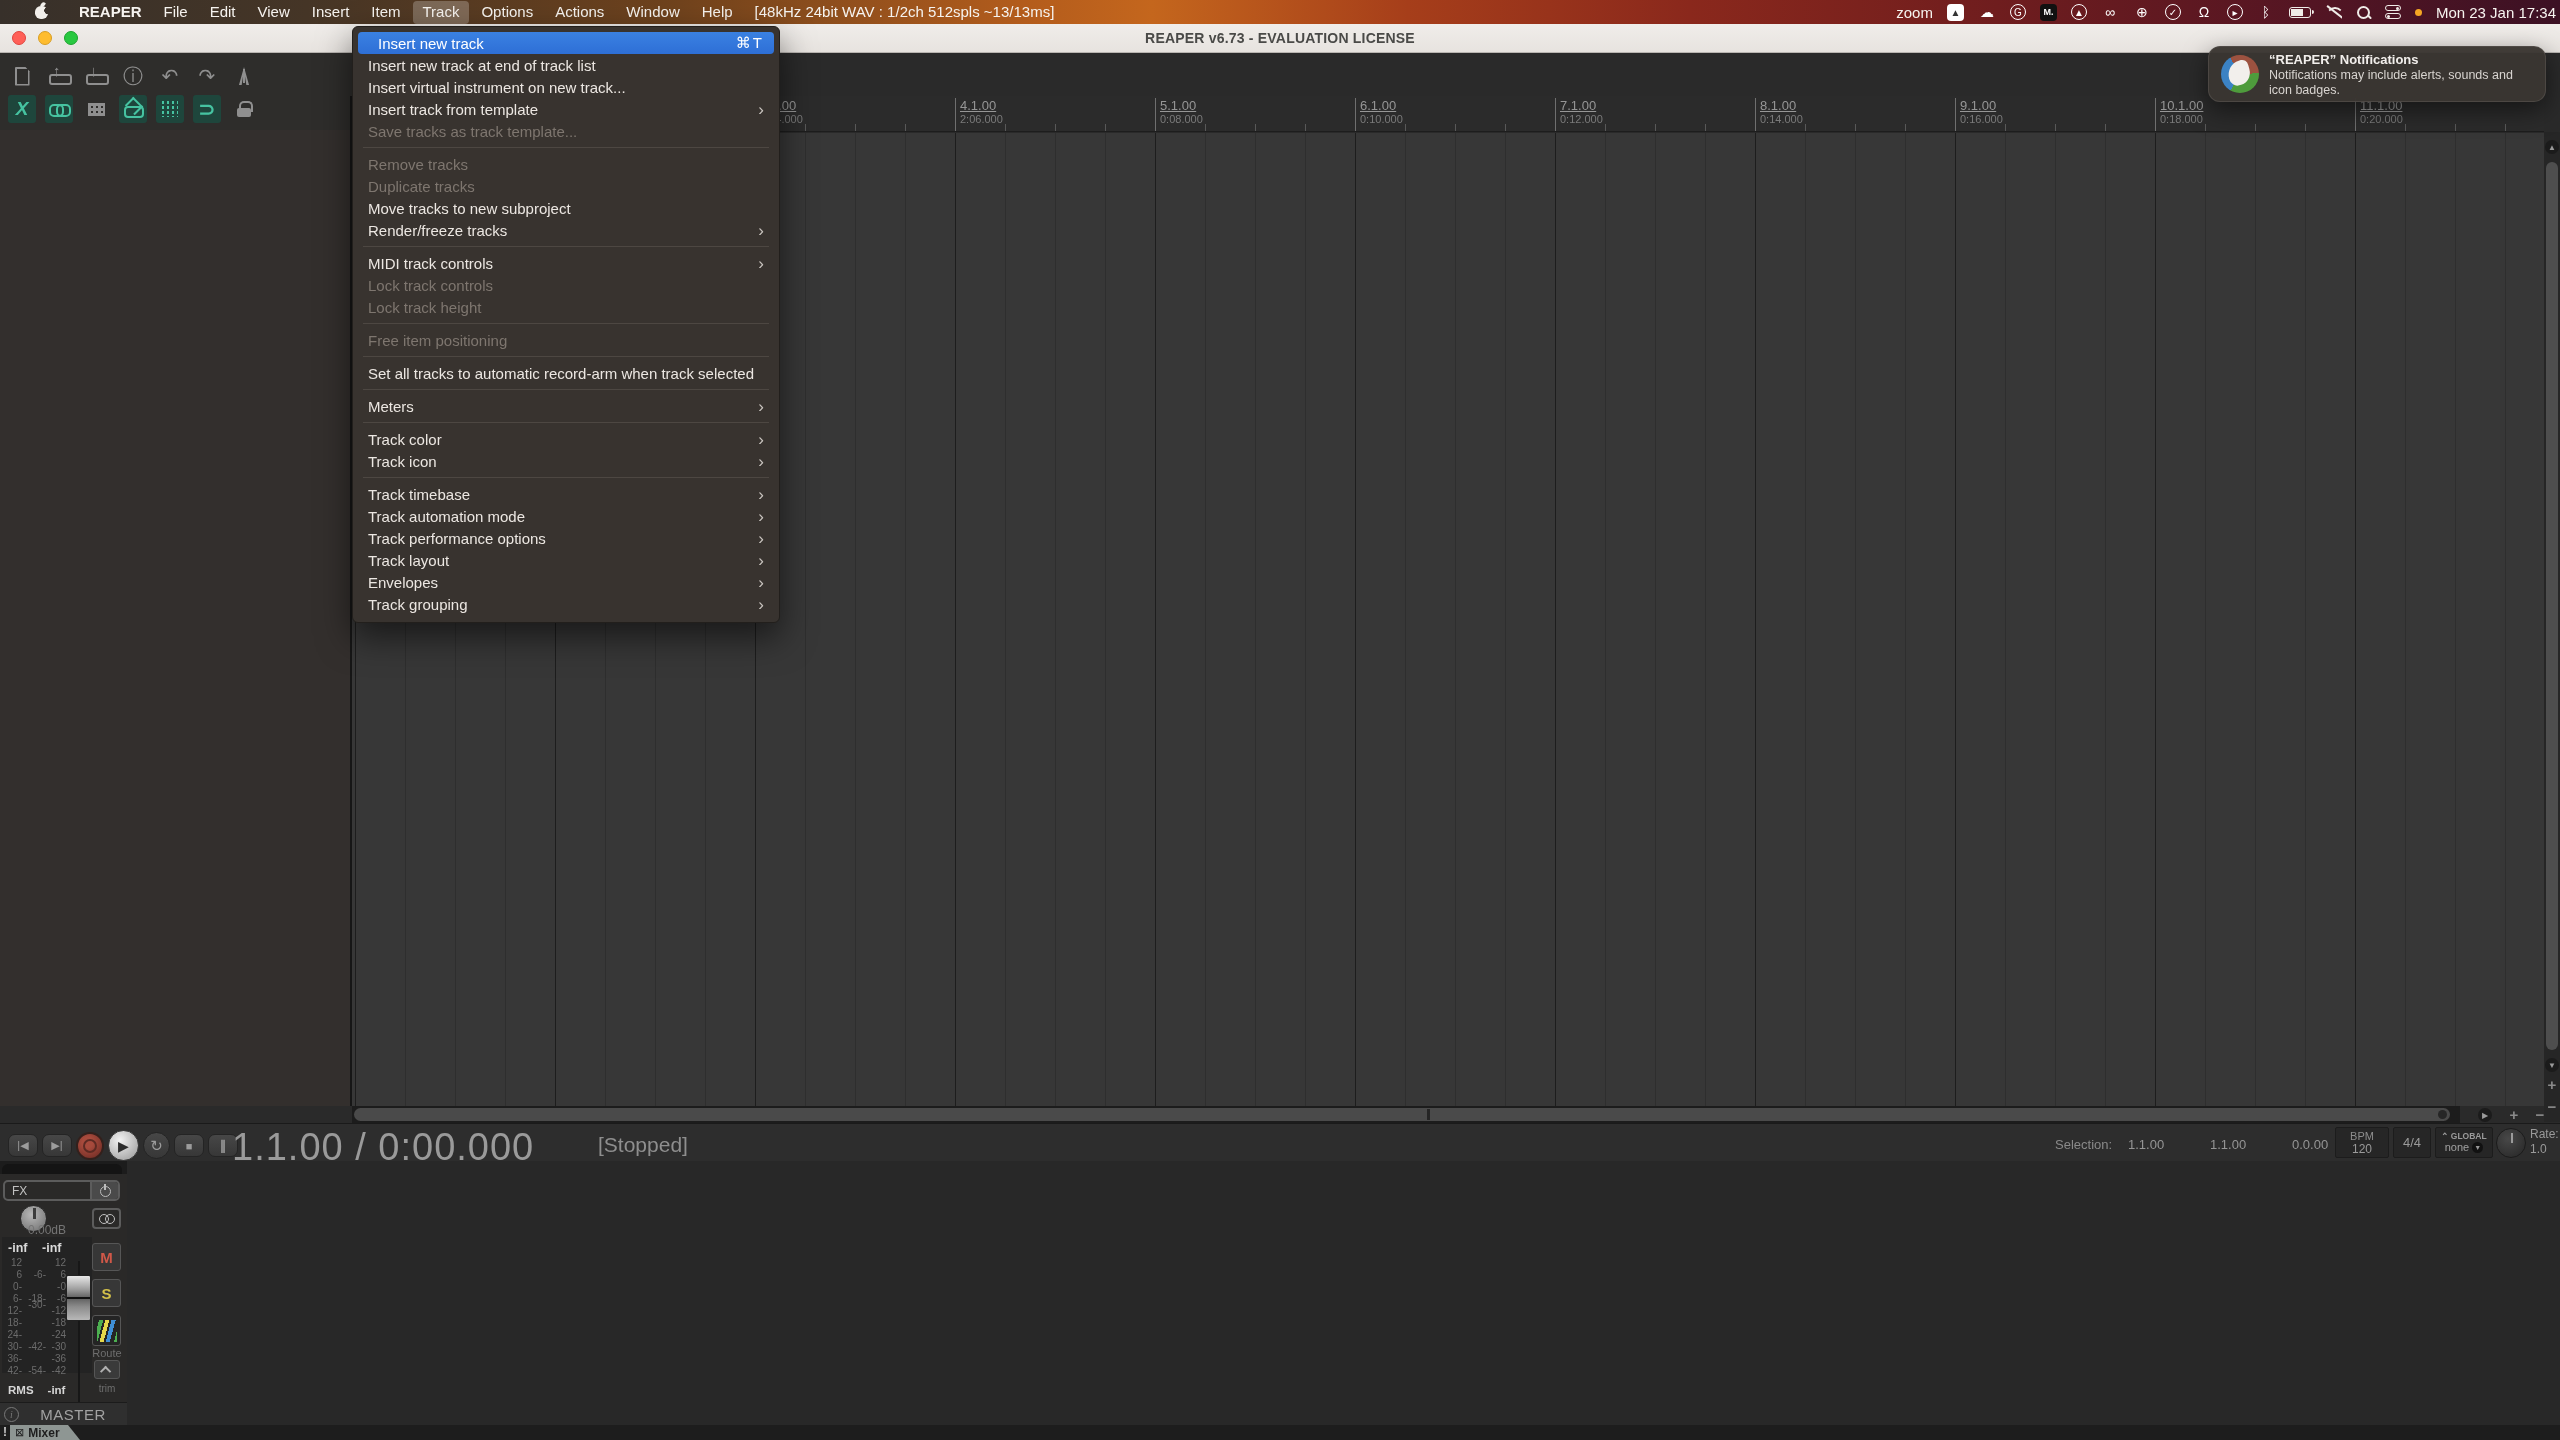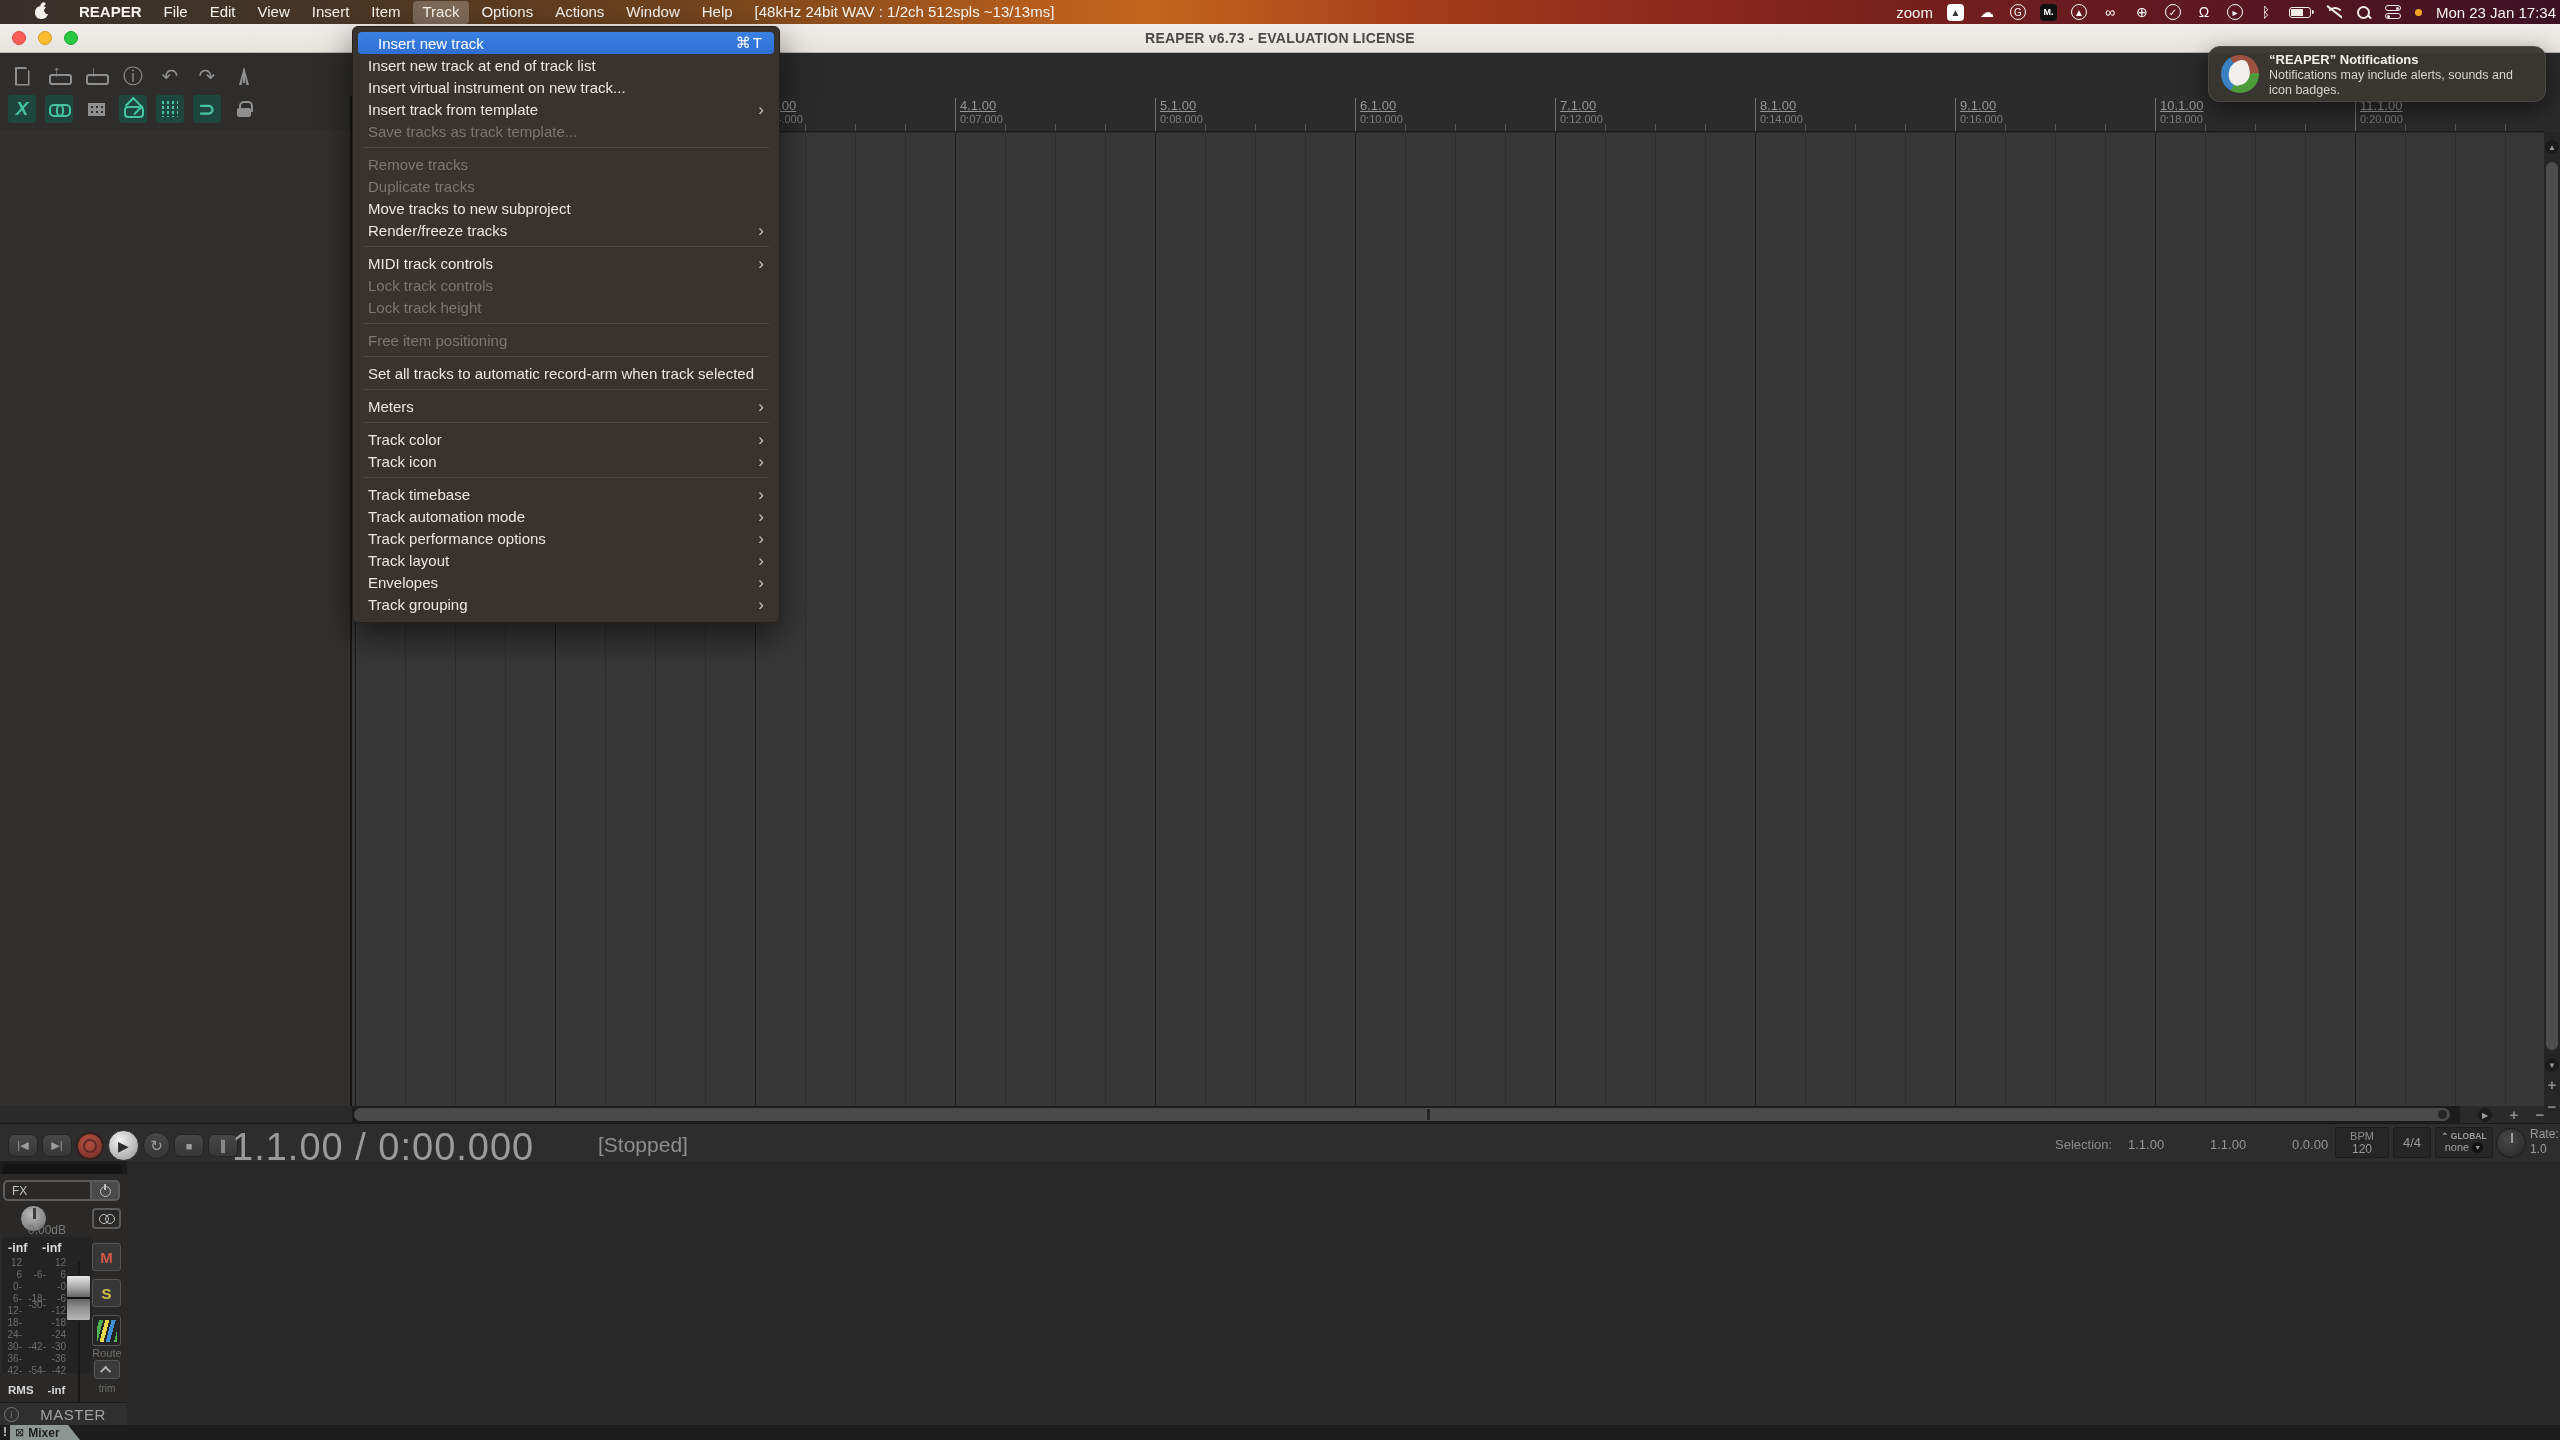--- a/index.html
+++ b/index.html
@@ -375,21 +375,21 @@
     <div class="rmark" style="left:203px">
         <span class="rbar">2.1.00</span>
         <span class="rtime">0:02.000</span>
       </div>
     <div class="rmark" style="left:403px">
         <span class="rbar">3.1.00</span>
         <span class="rtime">0:04.000</span>
       </div>
     <div class="rmark" style="left:603px">
         <span class="rbar">4.1.00</span>
-        <span class="rtime">0:07.000</span>
+        <span class="rtime">2:06.000</span>
       </div>
     <div class="rmark" style="left:803px">
         <span class="rbar">5.1.00</span>
         <span class="rtime">0:08.000</span>
       </div>
     <div class="rmark" style="left:1003px">
         <span class="rbar">6.1.00</span>
         <span class="rtime">0:10.000</span>
       </div>
     <div class="rmark" style="left:1203px">

